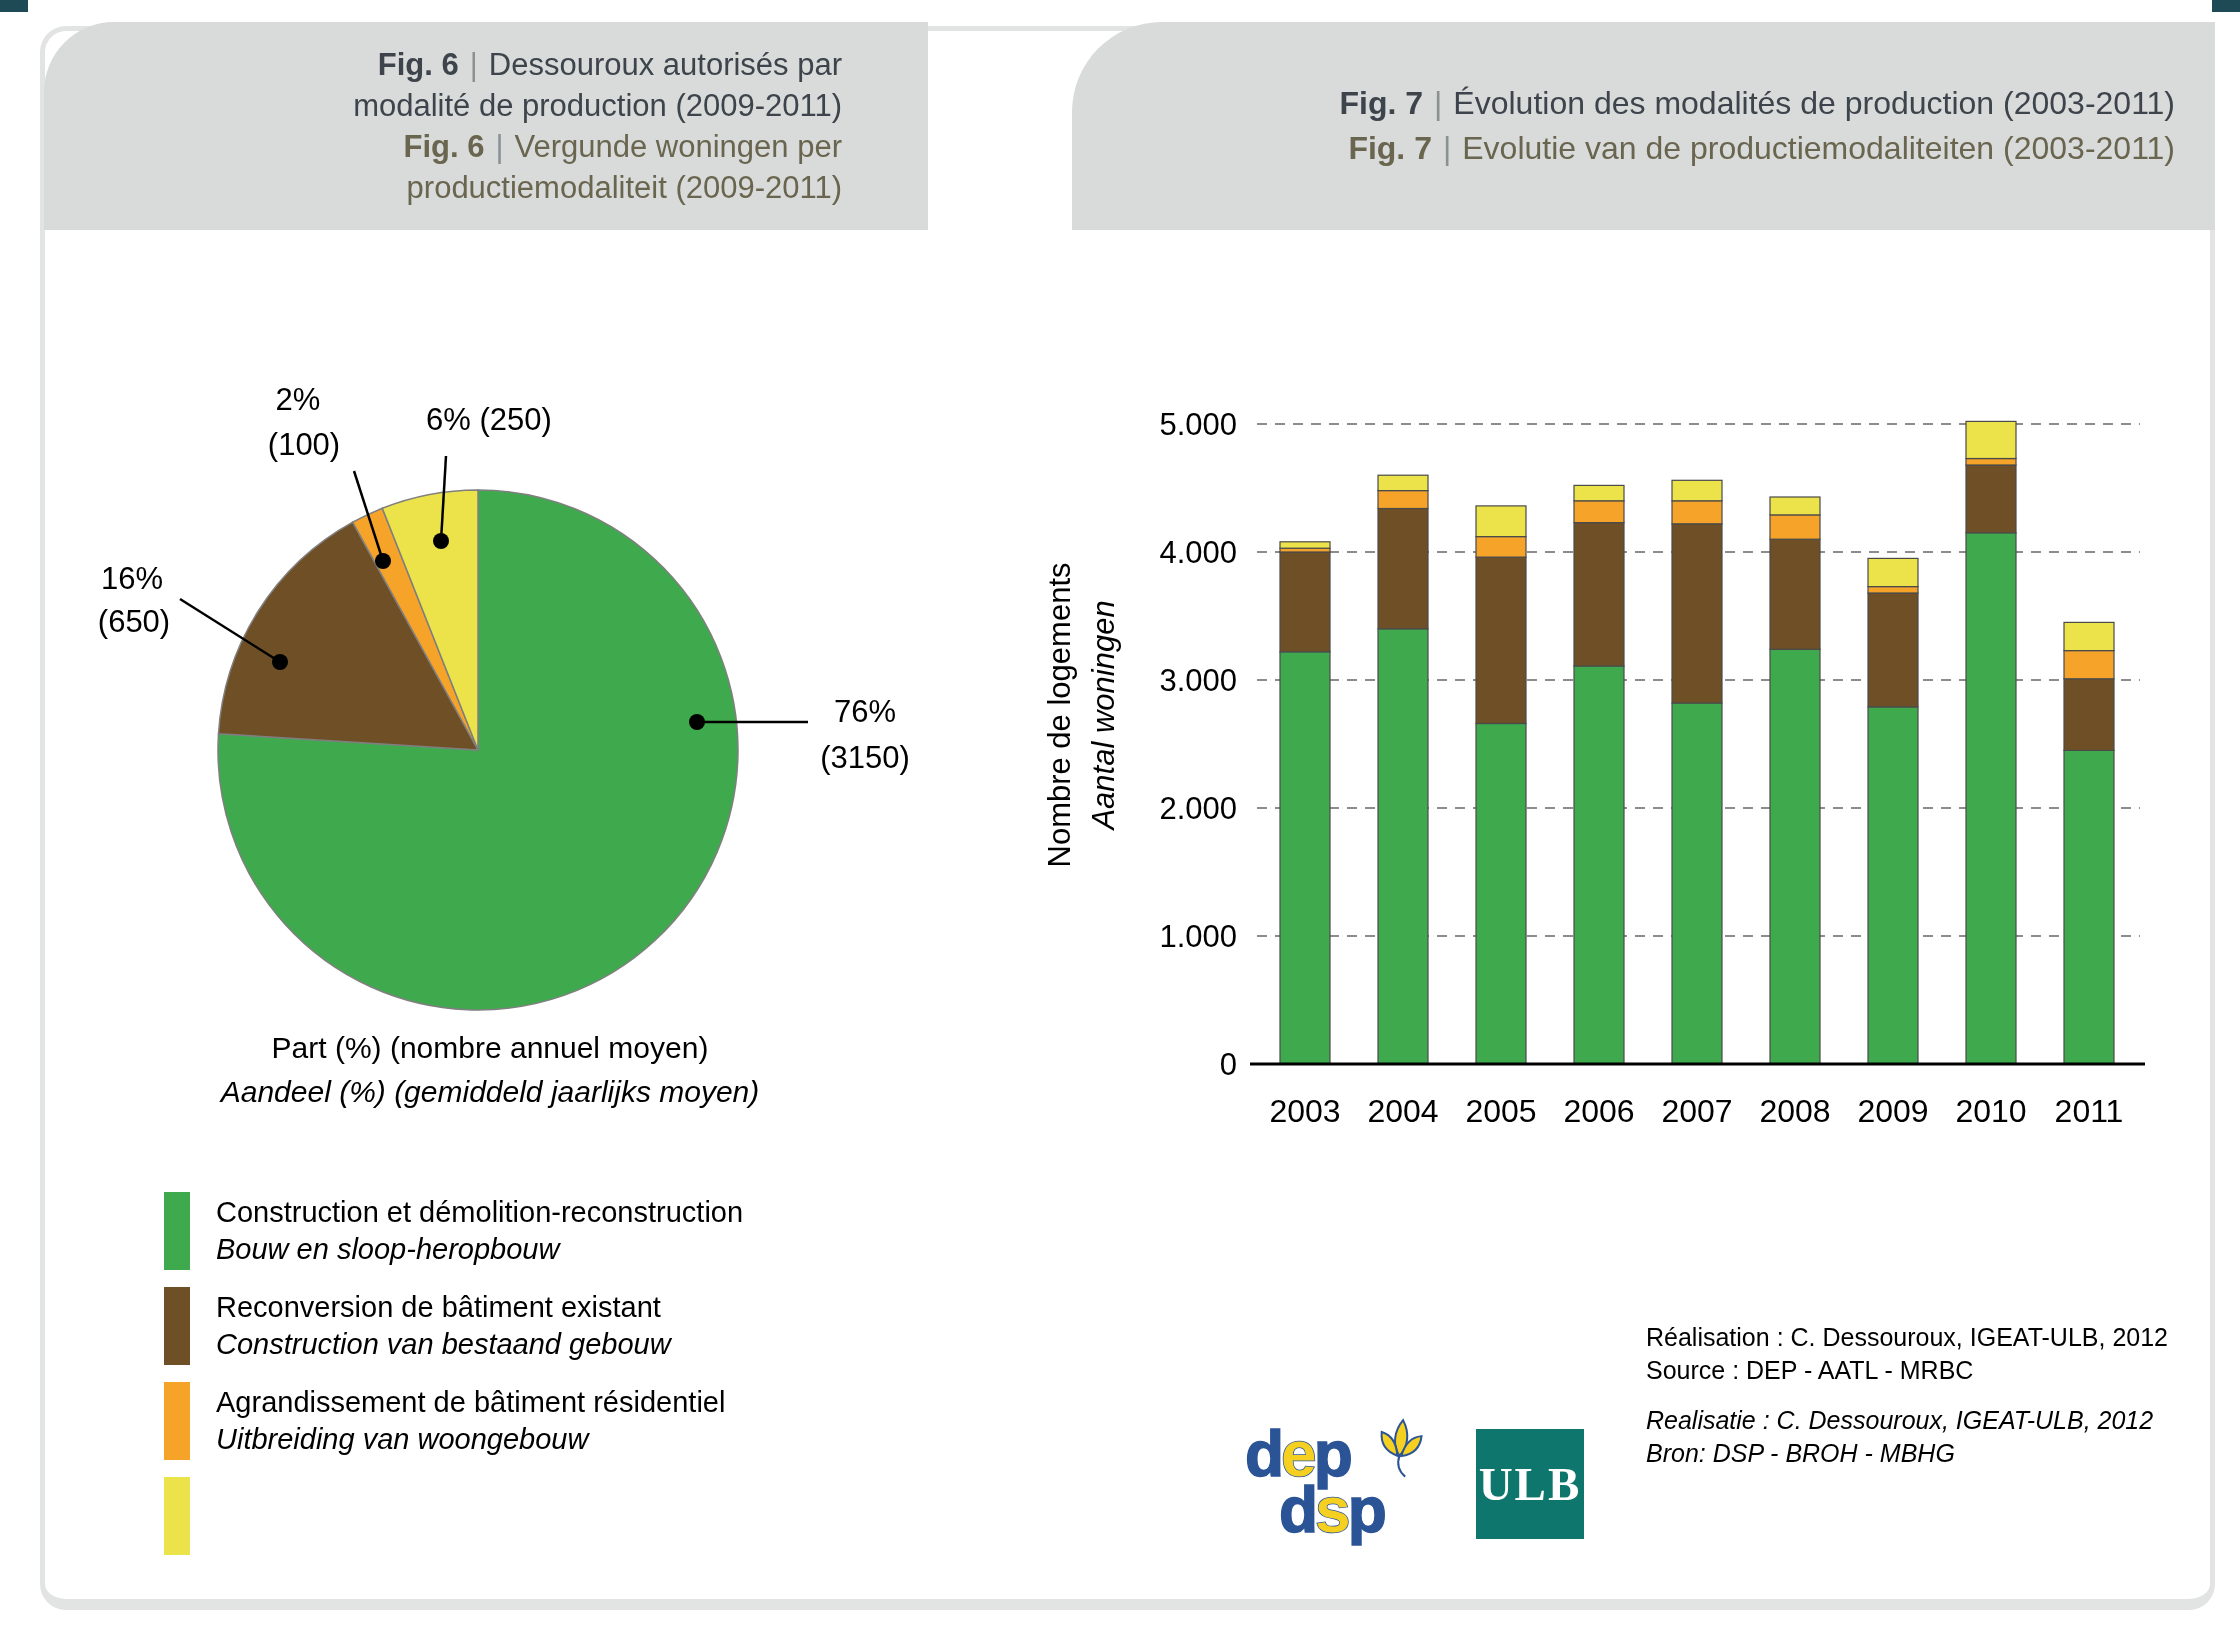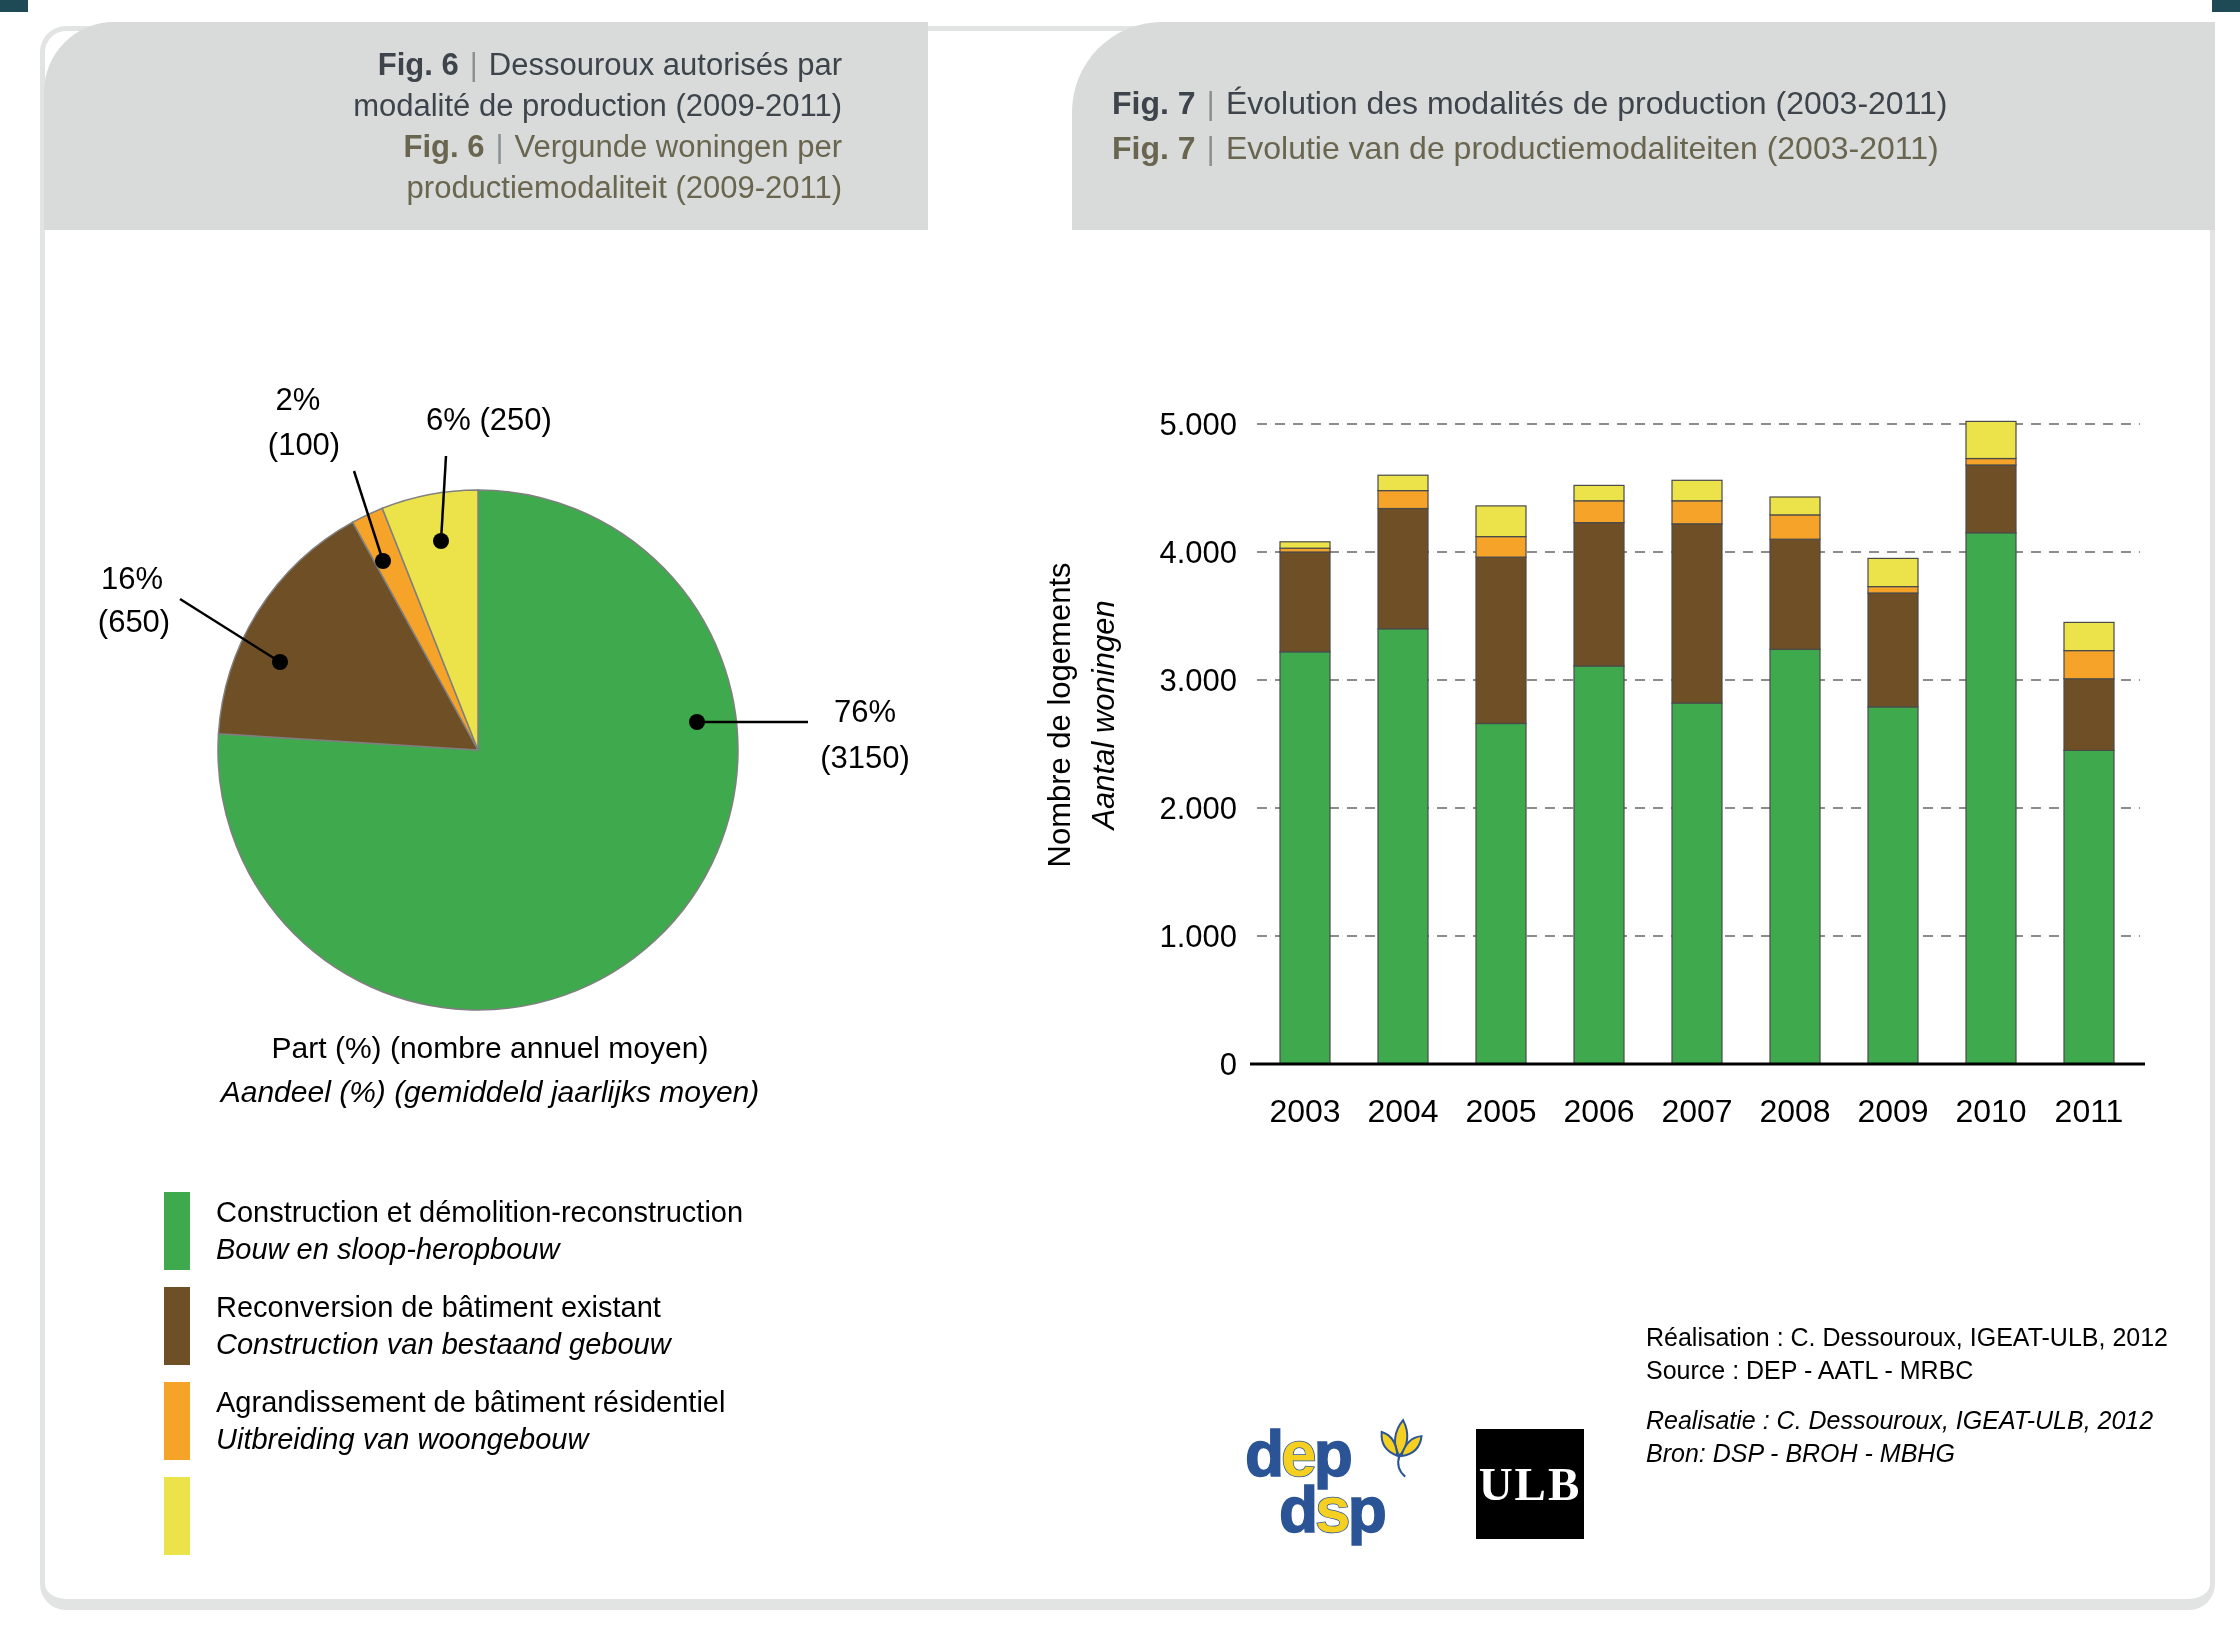--- a/index.html
+++ b/index.html
@@ -9,21 +9,21 @@
   .frame{position:absolute;left:40px;top:26px;width:2175px;height:1584px;
          box-sizing:border-box;border:5px solid #e1e4e3;border-bottom-width:11px;
          border-radius:26px;z-index:1;}
   .corner-mark{position:absolute;top:0;width:28px;height:12px;z-index:3;}
   
   .tbox{position:absolute;top:22px;height:208px;background:#d8dbda;z-index:2;
         box-sizing:border-box;display:flex;flex-direction:column;justify-content:center;}
   .tbox-left{left:44px;width:884px;border-radius:70px 0 0 0;
              text-align:right;padding-right:86px;}
   .tbox-right{left:1072px;width:1143px;border-radius:90px 0 0 0;
-              text-align:left;padding:0 40px;}
+              text-align:right;padding:0 40px;}
   .tline{font-size:31px;line-height:41px;}
   .tbox-right .tline{font-size:32px;line-height:45px;}
   .fr-t{color:#3d444b;}
   .nl-t{color:#6a654f;}
   .tline b{font-weight:bold;}
   .pipe{font-weight:400;color:#8b9192;margin:0 11px;}
   
   #pie-svg{position:absolute;left:60px;top:370px;z-index:2;}
   #bar-svg{position:absolute;left:1040px;top:390px;z-index:2;}
   svg text{font-family:"Liberation Sans",sans-serif;}
@@ -201,21 +201,21 @@
   <text x="2" y="58" font-size="64" font-weight="bold" letter-spacing="-3" style="paint-order:stroke;" stroke="#2b5496" stroke-width="1.5"><tspan fill="#2b5496">d</tspan><tspan fill="#f6d021">e</tspan><tspan fill="#2b5496">p</tspan></text>
   <text x="36" y="114" font-size="64" font-weight="bold" letter-spacing="-3" style="paint-order:stroke;" stroke="#2b5496" stroke-width="1.5"><tspan fill="#2b5496">d</tspan><tspan fill="#f6d021">s</tspan><tspan fill="#2b5496">p</tspan></text>
   <g fill="#f6d021" stroke="#2b5496" stroke-width="2" transform="translate(138,2) rotate(6 20 20)">
     <path d="M20,0 C28,12 28,26 20,36 C12,26 12,12 20,0 Z"></path>
     <path d="M0,14 C10,16 16,24 18,36 C6,33 0,25 0,14 Z"></path>
     <path d="M40,14 C30,16 24,24 22,36 C34,33 40,25 40,14 Z"></path>
     <path d="M20,36 C18,46 22,52 28,56" fill="none"></path>
   </g>
 </svg>
 
-<div class="ulb-logo" style="background:#000000;">
+<div class="ulb-logo" style="background:#0f766e;">
   <span>ULB</span>
 </div>
 
 <div class="credits">
   <div>Réalisation : C. Dessouroux, IGEAT-ULB, 2012</div>
   <div>Source : DEP - AATL - MRBC</div>
   <div class="nl-block">Realisatie : C. Dessouroux, IGEAT-ULB, 2012</div>
   <div class="nl-block" style="margin-top:0;">Bron: DSP - BROH - MBHG</div>
 </div>
 

